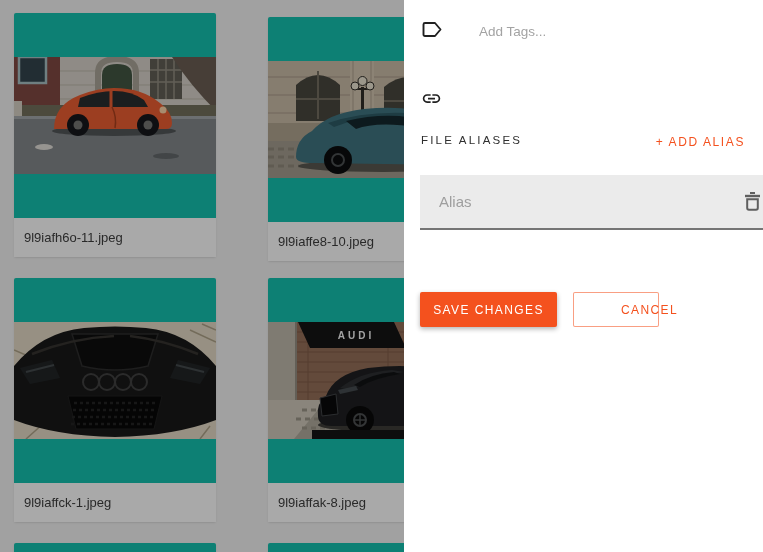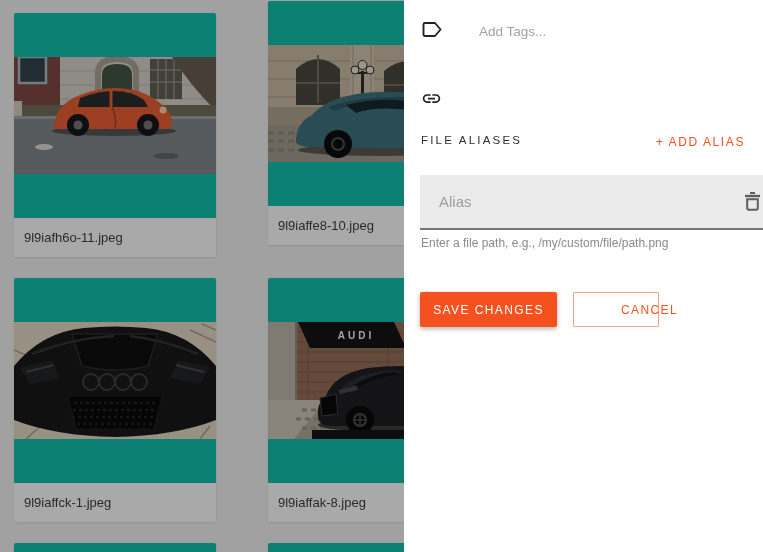--- a/index.html
+++ b/index.html
@@ -6,21 +6,21 @@
   .screen {
     position:relative; width:763px; height:552px; overflow:hidden;
     background:#e7e7e7;
     font-family:"Liberation Sans","DejaVu Sans",sans-serif;
   }
   
   .card {
     position:absolute; width:202px; height:244px; background:#14b8a6;
     border-radius:2px; box-shadow:0 1px 2px rgba(0,0,0,0.10);
   }
-  .c1{left:14px;top:13px} .c2{left:268px;top:1px}
+  .c1{left:14px;top:13px} .c2{left:268px;top:17px}
   .c3{left:14px;top:278px} .c4{left:268px;top:278px}
   .c5{left:14px;top:543px} .c6{left:268px;top:543px}
   .thumb { height:205px; display:flex; align-items:center; justify-content:center; overflow:hidden; }
   .thumb svg { display:block; }
   .fname {
     height:39px; background:#f2f2f2; font-size:13px; color:#3b3b3b;
     line-height:39px; padding:0 10px; white-space:nowrap; overflow:hidden;
   }
   
   .dim { position:absolute; left:0; top:0; right:0; bottom:0; background:rgba(0,0,0,0.30); z-index:10; }
@@ -239,21 +239,20 @@
       <input class="alias-input" type="text" placeholder="Alias" style="">
       <button class="trash-btn">
         <svg width="17" height="21" viewBox="0 0 17 21">
           <path d="M6,2 H11" stroke="#5f5f5f" stroke-width="2"></path>
           <path d="M1,5 H16" stroke="#5f5f5f" stroke-width="2.4"></path>
           <path d="M3.2,8.3 H13.8 V17 Q13.8,18.8 12,18.8 H5 Q3.2,18.8 3.2,17 Z" fill="none" stroke="#5f5f5f" stroke-width="2"></path>
         </svg>
       </button>
     </div>
 
-    <div class="helper">Enter a file path, e.g., /my/custom/file/path.png</div>
 
     <div class="actions">
       <button class="btn-save">SAVE CHANGES</button>
       <button class="btn-cancel">CANCEL</button>
     </div>
   </aside>
 
 </div>
 
 </body></html>

